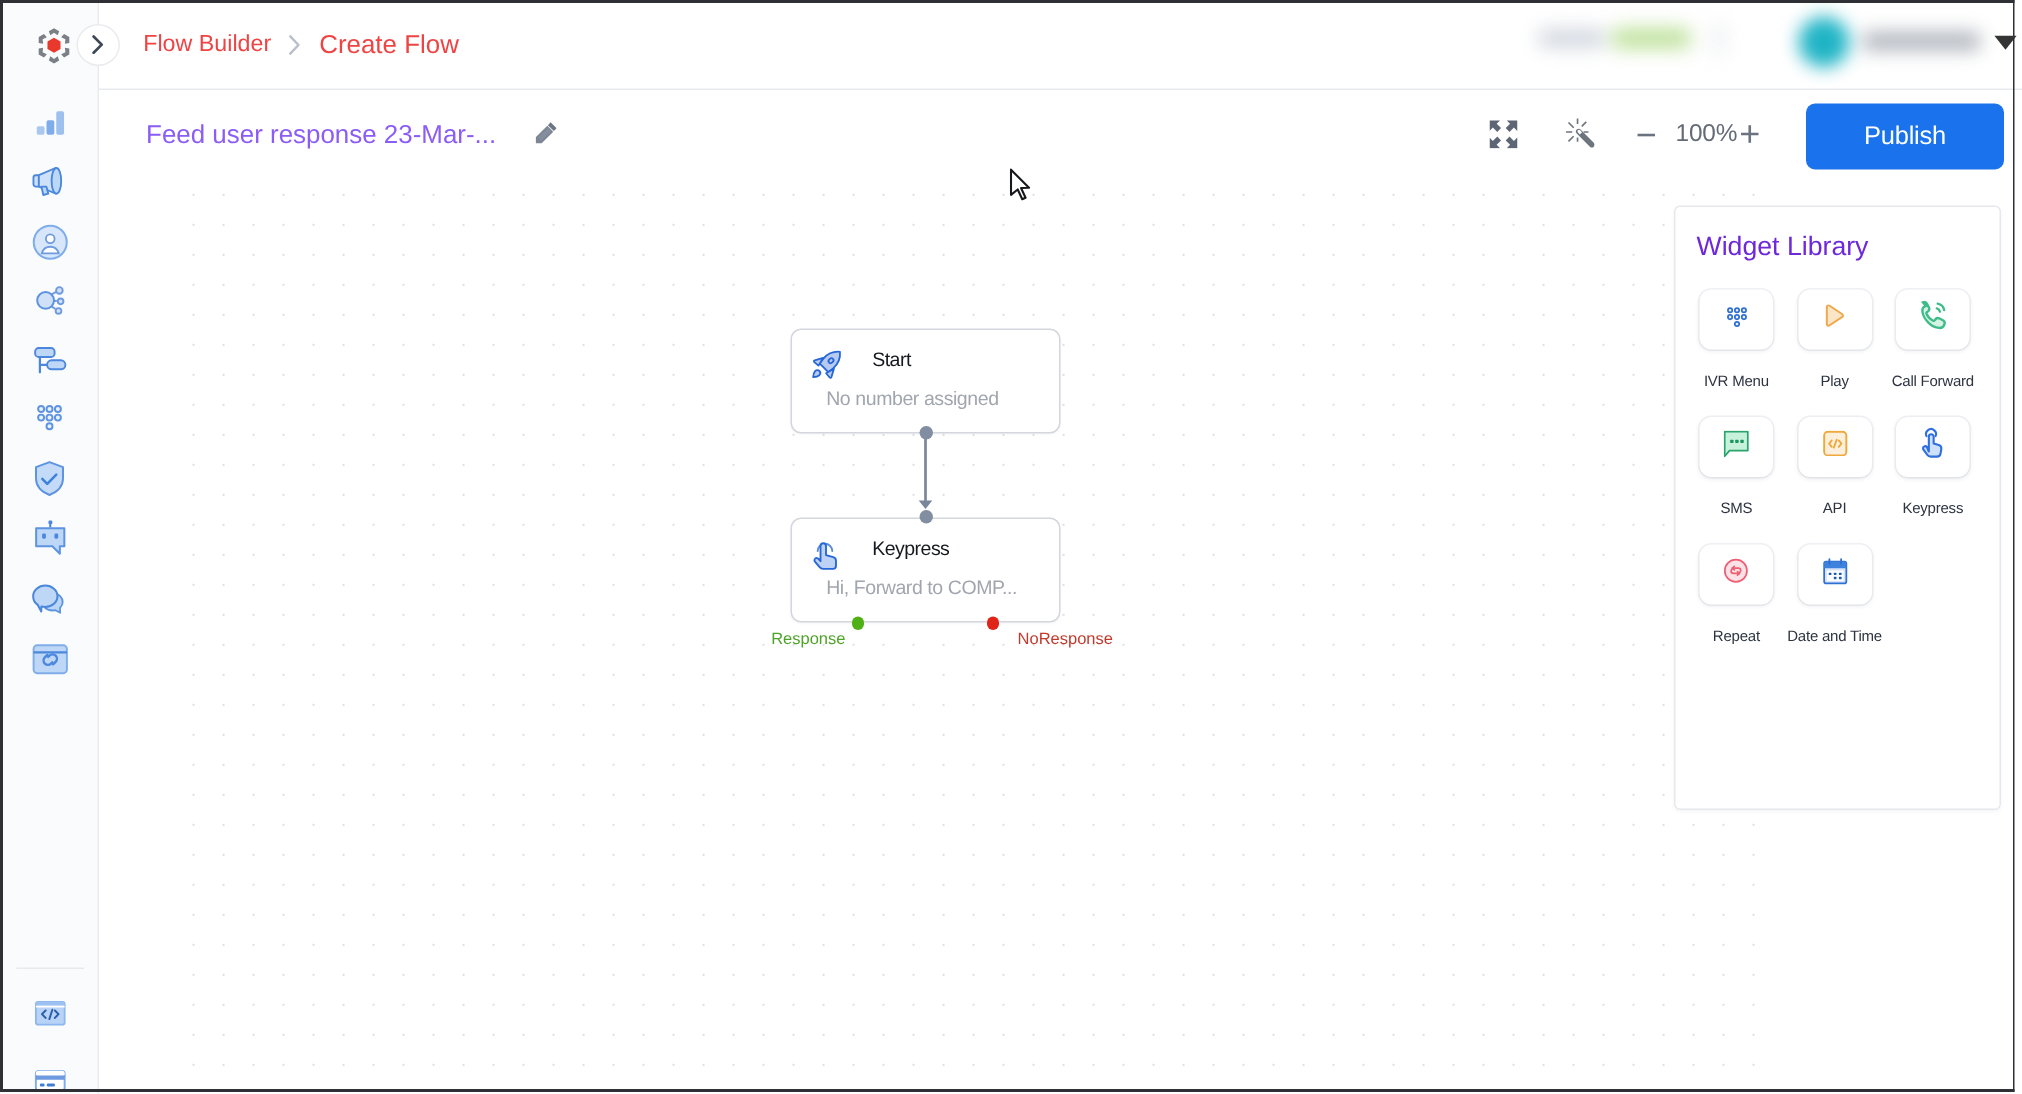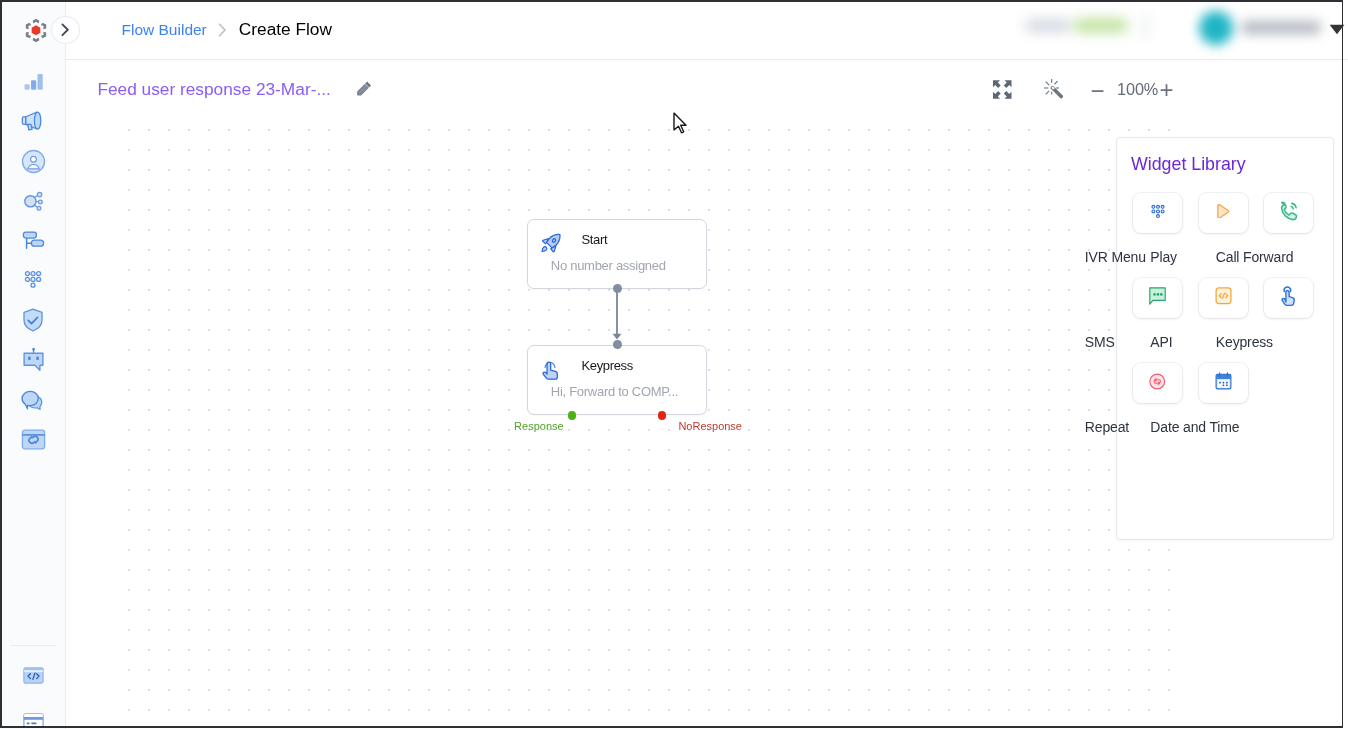--- a/index.html
+++ b/index.html
@@ -34,23 +34,23 @@
     position: absolute; left: 66px; top: 0; width: 1282px; height: 60px;
     background: #fff; border-bottom: 1px solid #e7e9ec;
     display: flex; align-items: center;
   }
   .collapse-btn {
     position:absolute; left: 51px; top: 15.5px; width: 29px; height: 28px; border-radius: 50%;
     background: #fff; border: 1px solid #e9ebee; display:flex; align-items:center; justify-content:center;
     cursor:pointer; z-index: 5;
   }
   .crumbs { display:flex; align-items:center; margin-left: 29.5px; gap: 0px; }
-  .crumb-muted { color:#3b82f6; font-size: 15.5px; cursor:pointer;margin-left:26px; }
+  .crumb-muted { color:#ef4444; font-size: 15.5px; cursor:pointer; }
   .crumb-sep { color:#b9bfca; font-size: 13px; display:flex; align-items:center;}
-  .crumb-active { color:#000000; font-size: 17.3px; }
+  .crumb-active { color:#ef4444; font-size: 17.3px; }
   .topbar-right { position:absolute; left:0; top:0; width:1282px; height: 58px; }
   .blur-chip { position:absolute; left:952px; top:14px; filter: blur(6.5px); opacity:.92; }
   .bl-gray { position:absolute; left:8px; top:6px; width: 44px; height: 11px; background:#c8ced8; border-radius:3px; }
   .bl-green { position:absolute; left:57px; top:5px; width: 52px; height: 13px; background:#b5dd8d; border-radius:3px; }
   .bl-line { position:absolute; left:124px; top:1px; width: 8px; height: 22px; background:#eceef0; border-radius:2px; }
   .avatar-wrap { position:absolute; left:1125px; top:4px; filter: blur(6px); opacity:.95; }
   .avatar { position:absolute; left:8px; top:7px; width: 34px; height:34px; border-radius:50%; background:#12b0c2; }
   .uname { position:absolute; left:51px; top:17px; width: 78px; height: 13px; background:#b0b5bd; border-radius:3px; }
   .caret { position:absolute; left:1263px; top:21px; }
 
@@ -112,22 +112,22 @@
   }
   .wlib-title { position:absolute; left:14px; top:15.8px; font-size: 17.8px; color:#6d28d9; }
   .wgrid { position:absolute; left:16px; top:54.8px; display:grid; grid-template-columns: repeat(3, 65.5px); grid-auto-rows: 85px; width: 197px;}
   .wcell { width: 65.5px; display:flex; flex-direction:column; align-items:flex-start; cursor:pointer; }
   .wbox {
     width: 49px; height: 40.5px; border-radius: 8px; background:#fff;
     box-shadow: 0 1px 3px rgba(35,45,70,.10), 0 0 0 1px rgba(242,243,246,1);
     display:flex; align-items:center; justify-content:center;
   }
   .wcell { position:relative; }
-  .wlabel { position:absolute; left:-48.2px; right:-31.8px; top:57.4px; font-size: 14px; letter-spacing:-0.15px; color:#2d3440; white-space:nowrap; line-height:1;
-            }
+  .wlabel { position:absolute; left:-48.2px; right:-31.8px; top:57.4px; font-size: 10px; letter-spacing:-0.15px; color:#2d3440; white-space:nowrap; line-height:1;
+            text-align:center; }
 
   .cursor { position:absolute; left: 673px; top: 112px; z-index: 50; pointer-events:none; }
 </style>
 </head>
 <body>
 
 <div id="app">
 
   <div class="rail">
     <div class="rail-logo">
@@ -310,20 +310,21 @@
           </g>
           <path d="M16.3 21.9a3.6 3.6 0 0 1 5.1-5.1L39.0 34.4a3.6 3.6 0 0 1-5.1 5.1z" fill="#6e757f"></path>
           <path d="M17.9 20.7a2.0 2.0 0 0 1 2.9-2.9l2.6 2.6-2.9 2.9z" fill="#ffffff"></path>
         </svg>
       </div>
       <div class="zoomgrp">
         <div class="zbtn zbtn-minus">−</div>
         <div class="zval">100%</div>
         <div class="zbtn zbtn-plus">+</div>
       </div>
+      <div class="publish">Publish</div>
     </div>
   </div>
 
   <div class="canvas">
     <div class="dotgrid"></div>
     <svg class="edges" width="1282" height="605" style="position:absolute;left:0;top:0;pointer-events:none;">
       <line x1="551" y1="169.6" x2="551" y2="212.5" stroke="#7a8699" stroke-width="1.8"></line>
       <path d="M546.5 211.7h9L551 217.4z" fill="#7a8699"></path>
     </svg>
     <div class="nodes-layer">

